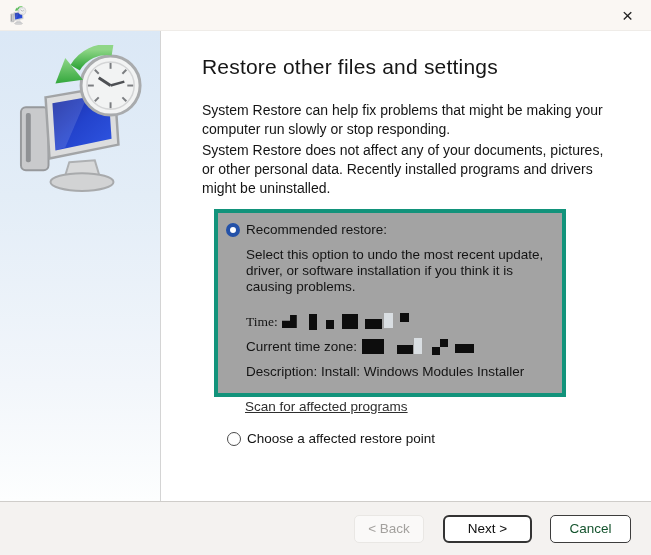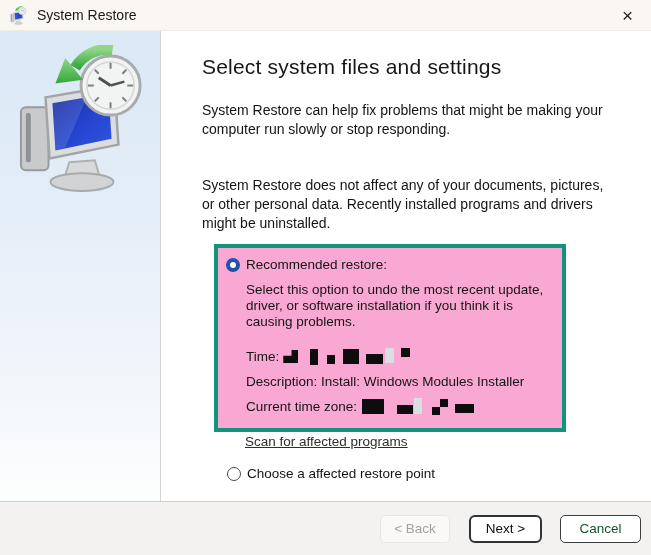--- a/index.html
+++ b/index.html
@@ -52,28 +52,28 @@
   h1 {
     font-size: 21px; font-weight: 400;
     letter-spacing: 0.2px;
     color: #161616;
   }
   .para {
     font-size: 14px; line-height: 19px;
     margin-top: 22px;
     color: #141414;
   }
-  .para + .para { margin-top: 37px; }
+  .para + .para { margin-top: 2px; }
 
   
   .highlight-box {
     margin: 11px 0 0 12px;
     width: 352px;
     border: 4px solid #12937b;
-    background: #f9a8d4;
+    background: #a3a3a3;
     padding: 9px 10px 12px 8px;
   }
   .radio-row { display: flex; align-items: center; cursor: default; }
   .radio {
     width: 14px; height: 14px; flex: 0 0 14px;
     border-radius: 50%;
     background: #ffffff;
     border: 1.5px solid #4b4b4b;
     margin-right: 6px;
   }
@@ -84,21 +84,21 @@
     font-size: 13.5px; line-height: 16px;
     margin: 10px 0 0 20px;
     color: #141414;
   }
   .detail-row {
     display: flex; align-items: center;
     font-size: 13.5px; line-height: 19px;
     margin: 6px 0 0 20px;
     color: #141414;
   }
-  .detail-row.first { margin-top: 17px; }
+  .detail-row.first { margin-top: 17px; font-family: Liberation Serif, serif; }
 
   
   .rb { display: inline-block; background: #0d0d0d; }
   .rb.g { background: #d9dee2; }
   .t1 { width: 15px; height: 13px; margin-left: 4px; clip-path: polygon(0 45%,55% 45%,55% 0,100% 0,100% 100%,0 100%); }
   .t2 { width: 8px;  height: 16px; margin-left: 12px; }
   .t3 { width: 8px;  height: 9px;  margin-left: 9px;  transform: translateY(3px); }
   .t4 { width: 16px; height: 15px; margin-left: 8px; }
   .t5 { width: 17px; height: 10px; margin-left: 7px;  transform: translateY(2px); }
   .t5g{ width: 9px;  height: 15px; margin-left: 2px;  transform: translateY(-1px); }
@@ -120,39 +120,39 @@
   }
   .choose-row { margin: 16px 0 0 25px; }
 
   
   .footer {
     position: absolute; left: 0; right: 0; bottom: 0;
     height: 54px;
     background: #f4f2f0;
     border-top: 1px solid #cfcdca;
     display: flex; align-items: center; justify-content: flex-end;
-    padding-right: 10px;
+    padding-right: 20px;
   }
   .btn {
     font-family: "Liberation Sans", sans-serif;
     font-size: 13.5px;
     height: 28px;
     border-radius: 5px;
     background: #ffffff;
     cursor: pointer;
   }
   .btn.back {
     width: 70px;
     background: #faf9f8;
     border: 1px solid #e9e7e4;
     color: #a3a19e;
     cursor: default;
   }
   .btn.next {
-    width: 73px;
+    width: 89px;
     margin-left: 19px;
     border: 2px solid #333333;
     border-radius: 6px;
     color: #0e0e0e;
   }
   .btn.cancel {
     width: 81px;
     margin-left: 18px;
     border: 1.5px solid #3d3d3d;
     color: #14532d;
@@ -201,35 +201,34 @@
 </svg>
 
 <div class="window">
 
   <div class="titlebar">
     <span class="app-icon">
         <svg>
           <use href="#sr-icon"></use>
         </svg>
       </span>
-    <span class="title">System Restore</span>
     <span class="close">×</span>
   </div>
 
   <div class="bodyrow">
     <div class="sidebar">
       <div class="big-icon">
           <svg>
             <use href="#sr-icon"></use>
           </svg>
         </div>
     </div>
 
     <div class="content">
-      <h1>Select system files and settings</h1>
+      <h1>Restore other files and settings</h1>
 
       <p class="para">System Restore can help fix problems that might be making your computer run slowly or stop responding.</p>
       <p class="para">System Restore does not affect any of your documents, pictures, or other personal data. Recently installed programs and drivers might be uninstalled.</p>
 
       <div class="highlight-box">
         <div class="radio-row">
           <span class="radio selected"></span>
           <span class="radio-label">Recommended restore:</span>
         </div>
 
@@ -239,31 +238,31 @@
           <span>Time:</span>
           <span class="rb t1"></span>
           <span class="rb t2"></span>
           <span class="rb t3"></span>
           <span class="rb t4"></span>
           <span class="rb t5"></span>
           <span class="rb g t5g"></span>
           <span class="rb t6"></span>
         </div>
 
-        <div class="detail-row">Description: Install: Windows Modules Installer</div>
-
         <div class="detail-row">
           <span>Current time zone:</span>
           <span class="rb z1"></span>
           <span class="rb z2"></span>
           <span class="rb g z2g"></span>
           <span class="rb z3"></span>
           <span class="rb z3b"></span>
           <span class="rb z4"></span>
         </div>
+
+        <div class="detail-row">Description: Install: Windows Modules Installer</div>
       </div>
 
       <a class="scan-link">Scan for affected programs</a>
 
       <div class="radio-row choose-row">
         <span class="radio"></span>
         <span class="radio-label">Choose a affected restore point</span>
       </div>
     </div>
   </div>

